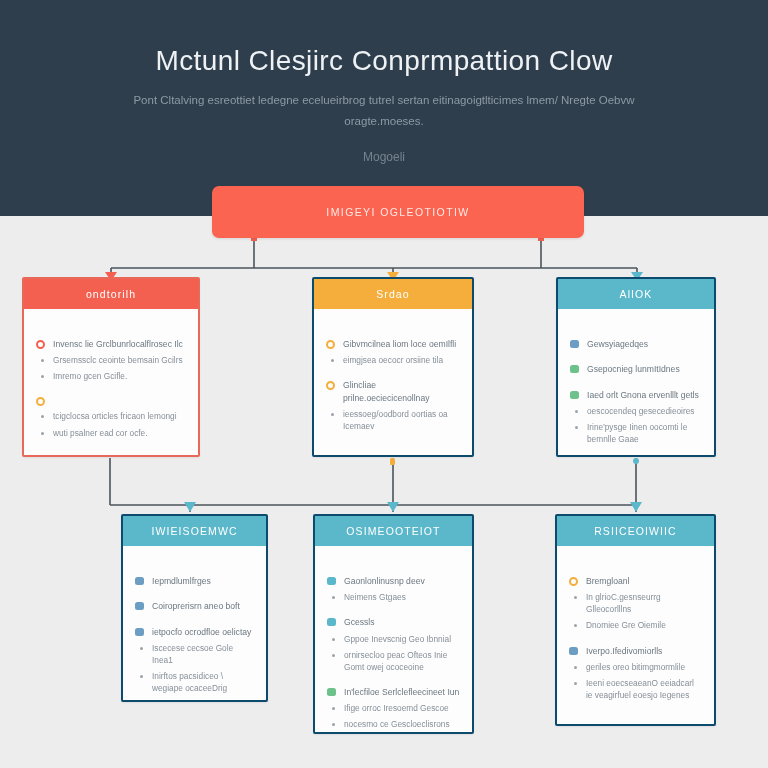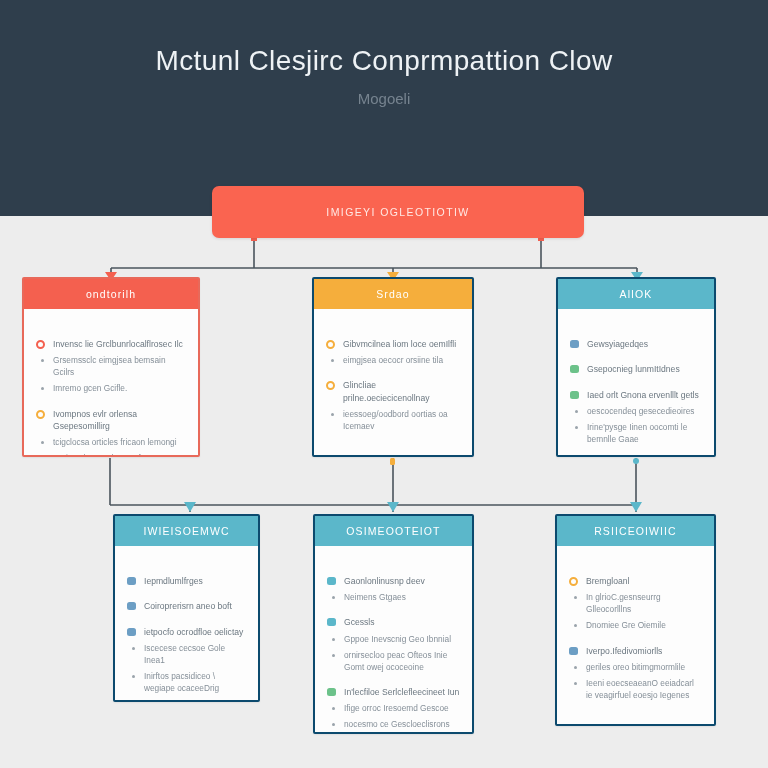--- a/index.html
+++ b/index.html
@@ -47,22 +47,22 @@
   .header-sub {
     font-size: 11.5px;
     color: #8d9aa6;
     line-height: 1.85;
     margin: 0 auto;
     max-width: 530px;
     padding: 0 12px;
     filter: blur(0.5px);
   }
   .header-meta {
-    margin-top: 11px;
-    font-size: 15px;
+    margin-top: 18px;
+    font-size: 12px;
     color: #76838f;
     filter: blur(0.5px);
   }
 
   
   .node {
     position: absolute;
     box-sizing: border-box;
     background: #fdfdfd;
     border: 2px solid #0c4a6e;
@@ -110,21 +110,21 @@
     filter: blur(0.5px);
     white-space: nowrap;
   }
 
   
   #node-mid-0 { left: 22px;  top: 277px; width: 178px; height: 180px; }
   #node-mid-1 { left: 312px; top: 277px; width: 162px; height: 180px; }
   #node-mid-2 { left: 556px; top: 277px; width: 160px; height: 180px; }
 
   
-  #node-leaf-0 { left: 113px; top: 514px; width: 147px; height: 188px; }
+  #node-leaf-0 { left: 121px; top: 514px; width: 147px; height: 188px; }
   #node-leaf-1 { left: 313px; top: 514px; width: 161px; height: 220px; }
   #node-leaf-2 { left: 555px; top: 514px; width: 161px; height: 212px; }
 
   
   .group { margin-bottom: 13px; }
   .group:last-child { margin-bottom: 0; }
 
   .bullet-row {
     display: flex;
     align-items: flex-start;
@@ -184,20 +184,21 @@
     pointer-events: none;
   }
 </style>
 </head>
 <body style="background: rgb(237, 237, 237);">
 
 <div id="canvas" style="background: rgb(237, 237, 237);">
 
   <div class="header" style="background: rgb(47, 62, 76);">
     <div class="header-title">Mctunl Clesjirc Conprmpattion Clow</div>
+    <div class="header-sub">Pont Cltalving esreottiet ledegne ecelueirbrog tutrel sertan eitinagoigtlticimes lmem/ Nregte Oebvw oragte.moeses.</div>
     <div class="header-meta">Mogoeli</div>
   </div>
 
   <svg id="wires" viewBox="0 0 768 768">
     <g stroke="#4a545c" stroke-width="1.6" fill="none">
 
       <path d="M254 238 L254 268"></path>
       <path d="M541 238 L541 268"></path>
 
       <path d="M111 268 L637 268"></path>
@@ -244,31 +245,30 @@
   <div class="node highlight" id="node-mid-0" style="border-color: rgb(232, 105, 90);">
     <div class="node-head" style="background: rgb(244, 96, 79);">ondtorilh</div>
     <div class="node-body">
         <div class="group">
           <div class="bullet-row">
             <span class="marker ring" style="color: rgb(244, 96, 79);"></span>
             <span class="bullet-text">Invensc lie Grclbunrlocalflrosec Ilc</span>
           </div>
           <div class="bullet-row is-sub">
             <span class="marker sub"></span>
-            <span class="bullet-text">Grsemssclc eimgjsea bemsain Gcilrs</span>
+            <span class="bullet-text">Grsemssclc ceointe bemsain Gcilrs</span>
           </div>
           <div class="bullet-row is-sub">
             <span class="marker sub"></span>
             <span class="bullet-text">Imremo gcen Gcifle.</span>
           </div>
         </div>
         <div class="group">
           <div class="bullet-row">
             <span class="marker ring" style="color: rgb(245, 174, 60);"></span>
-            <span class="bullet-text">Ivompnos evlr orlensa Gsepesomillirg</span>
           </div>
           <div class="bullet-row is-sub">
             <span class="marker sub"></span>
             <span class="bullet-text">tcigclocsa orticles fricaon lemongi</span>
           </div>
           <div class="bullet-row is-sub">
             <span class="marker sub"></span>
             <span class="bullet-text">wuti psalner ead cor ocfe.</span>
           </div>
         </div>

